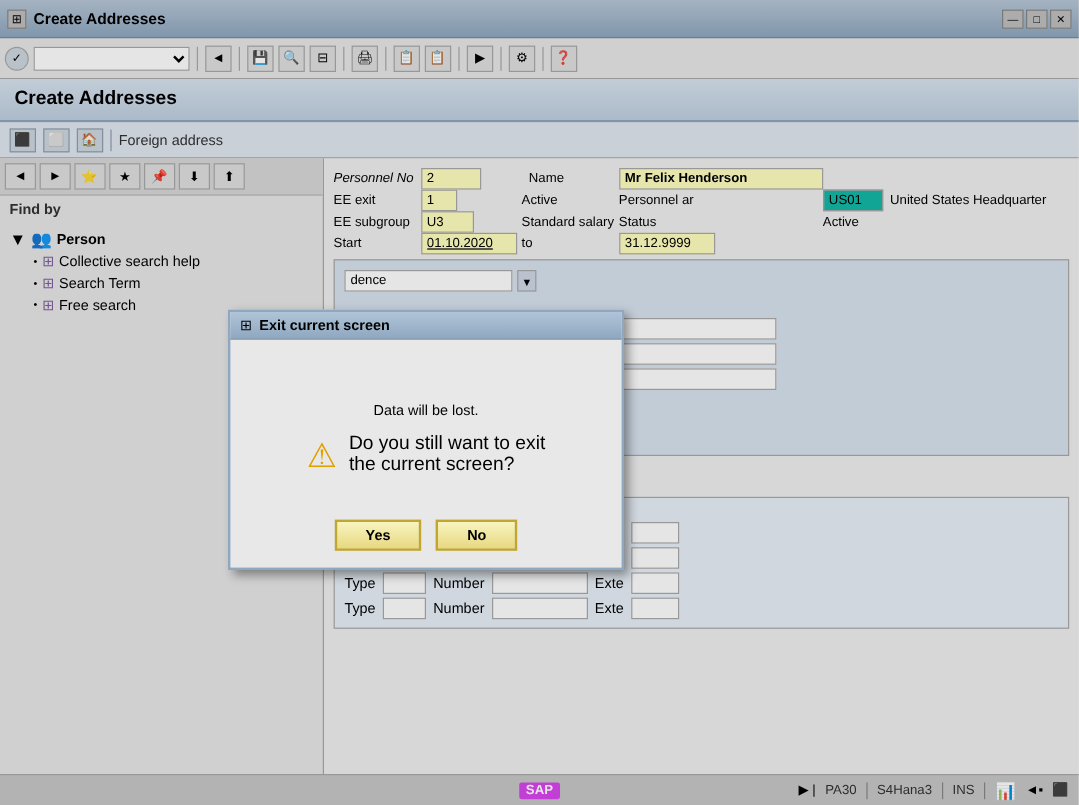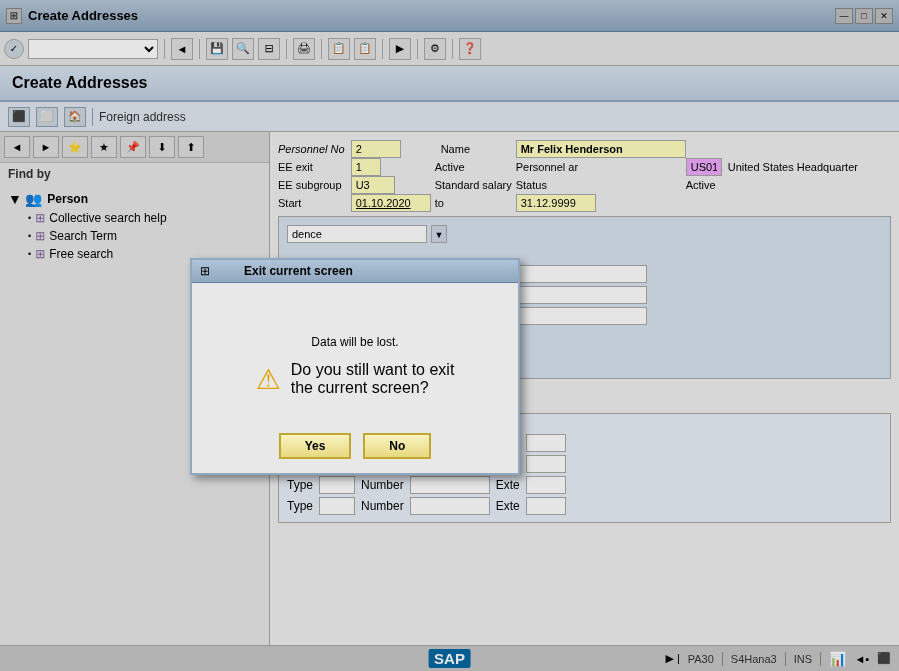--- a/index.html
+++ b/index.html
@@ -287,24 +287,24 @@
     .status-item {
       font-size: 11px;
       color: #333;
     }
     .status-sep {
       width: 1px;
       height: 14px;
       background: #888;
     }
     .sap-logo {
-      background: #0369a1;
+      background: #d946ef;
       color: white;
       font-weight: bold;
-      font-size: 15px;
+      font-size: 11px;
       padding: 1px 6px;
       border-radius: 2px;
       position: absolute;
       left: 50%;
       transform: translateX(-50%);
     }
 
     
     .dialog-overlay {
       position: absolute;
@@ -332,21 +332,20 @@
       gap: 6px;
       border-bottom: 1px solid #6080a0;
     }
     .dialog-title-icon {
       font-size: 12px;
     }
     .dialog-title-text {
       font-size: 12px;
       font-weight: bold;
       flex: 1;
-      margin-left: 28px;
     }
     .dialog-body {
       padding: 16px 20px;
       text-align: center;
       margin-top: 36px;
     }
     .dialog-message-main {
       font-size: 12px;
       margin-bottom: 12px;
     }
@@ -504,21 +503,21 @@
           <td style="padding-right:6px;font-style:italic;"><span>Personnel No</span></td>
           <td><input type="text" class="form-input small" value="2" style="width: 50px; background: rgb(255, 255, 192);"></td>
           <td style="padding:0 10px;"><span>Name</span></td>
           <td><input type="text" class="form-input" value="Mr Felix Henderson" style="width: 170px; background: rgb(255, 255, 192); font-weight: bold;"></td>
         </tr>
         <tr>
           <td><span>EE exit</span></td>
           <td><input type="text" class="form-input" value="1" style="width: 30px; background: rgb(255, 255, 192);"></td>
           <td style="padding:0 4px;"><span>Active</span></td>
           <td style="padding-right:6px;"><span>Personnel ar</span></td>
-          <td><input type="text" class="form-input" value="US01" style="width: 36px; background: #f0abfc;"></td>
+          <td><input type="text" class="form-input" value="US01" style="width: 50px; background: #14b8a6;"></td>
           <td style="padding-left:6px;"><span>United States Headquarter</span></td>
         </tr>
         <tr>
           <td><span>EE subgroup</span></td>
           <td><input type="text" class="form-input" value="U3" style="width: 44px; background: rgb(255, 255, 192);"></td>
           <td style="padding:0 4px;"><span>Standard salary</span></td>
           <td><span>Status</span></td>
           <td colspan="2"><span>Active</span></td>
         </tr>
         <tr>

